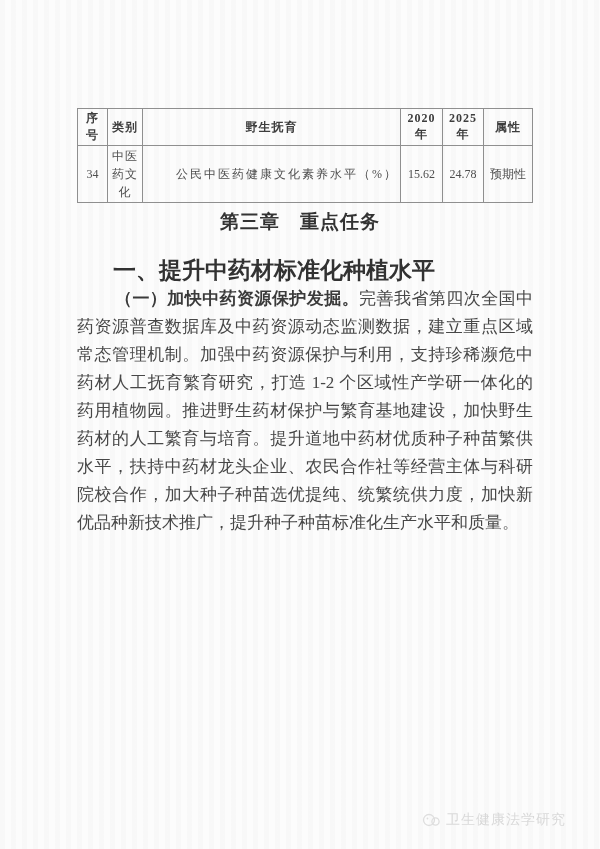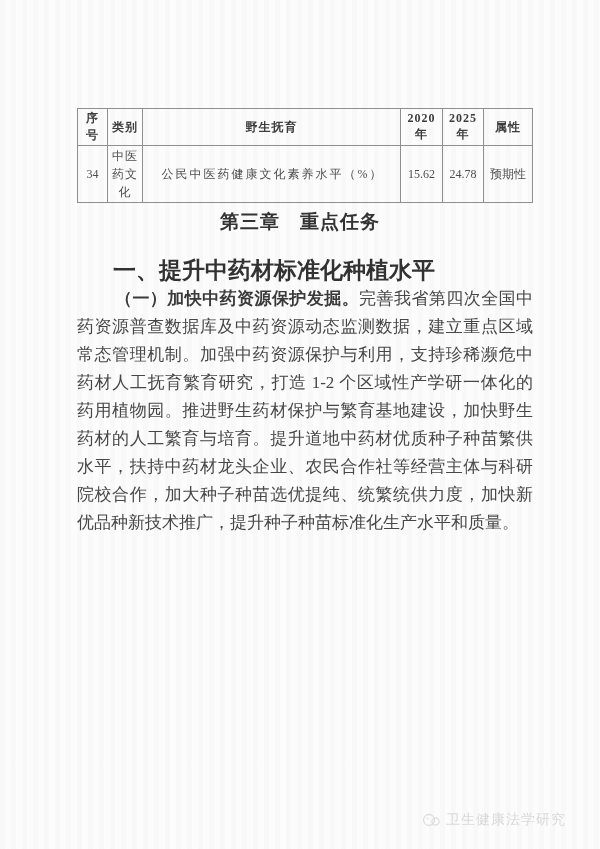--- a/index.html
+++ b/index.html
@@ -36,21 +36,21 @@
     overflow: hidden;
   }
   .indicator-table th {
     font-weight: bold;
     color: #3d3d3d;
     height: 20px;
     letter-spacing: 1px;
   }
   .indicator-table td { height: 46px; line-height: 18px; }
   .indicator-table td.cell-indicator {
-    text-align: center;
+    text-align: right;
     padding-left: 4px;
     letter-spacing: 2px;
   }
   .indicator-table td.cell-category { letter-spacing: 1px; }
 
   
   .chapter-title {
     position: absolute;
     top: 209px;
     left: 0;

